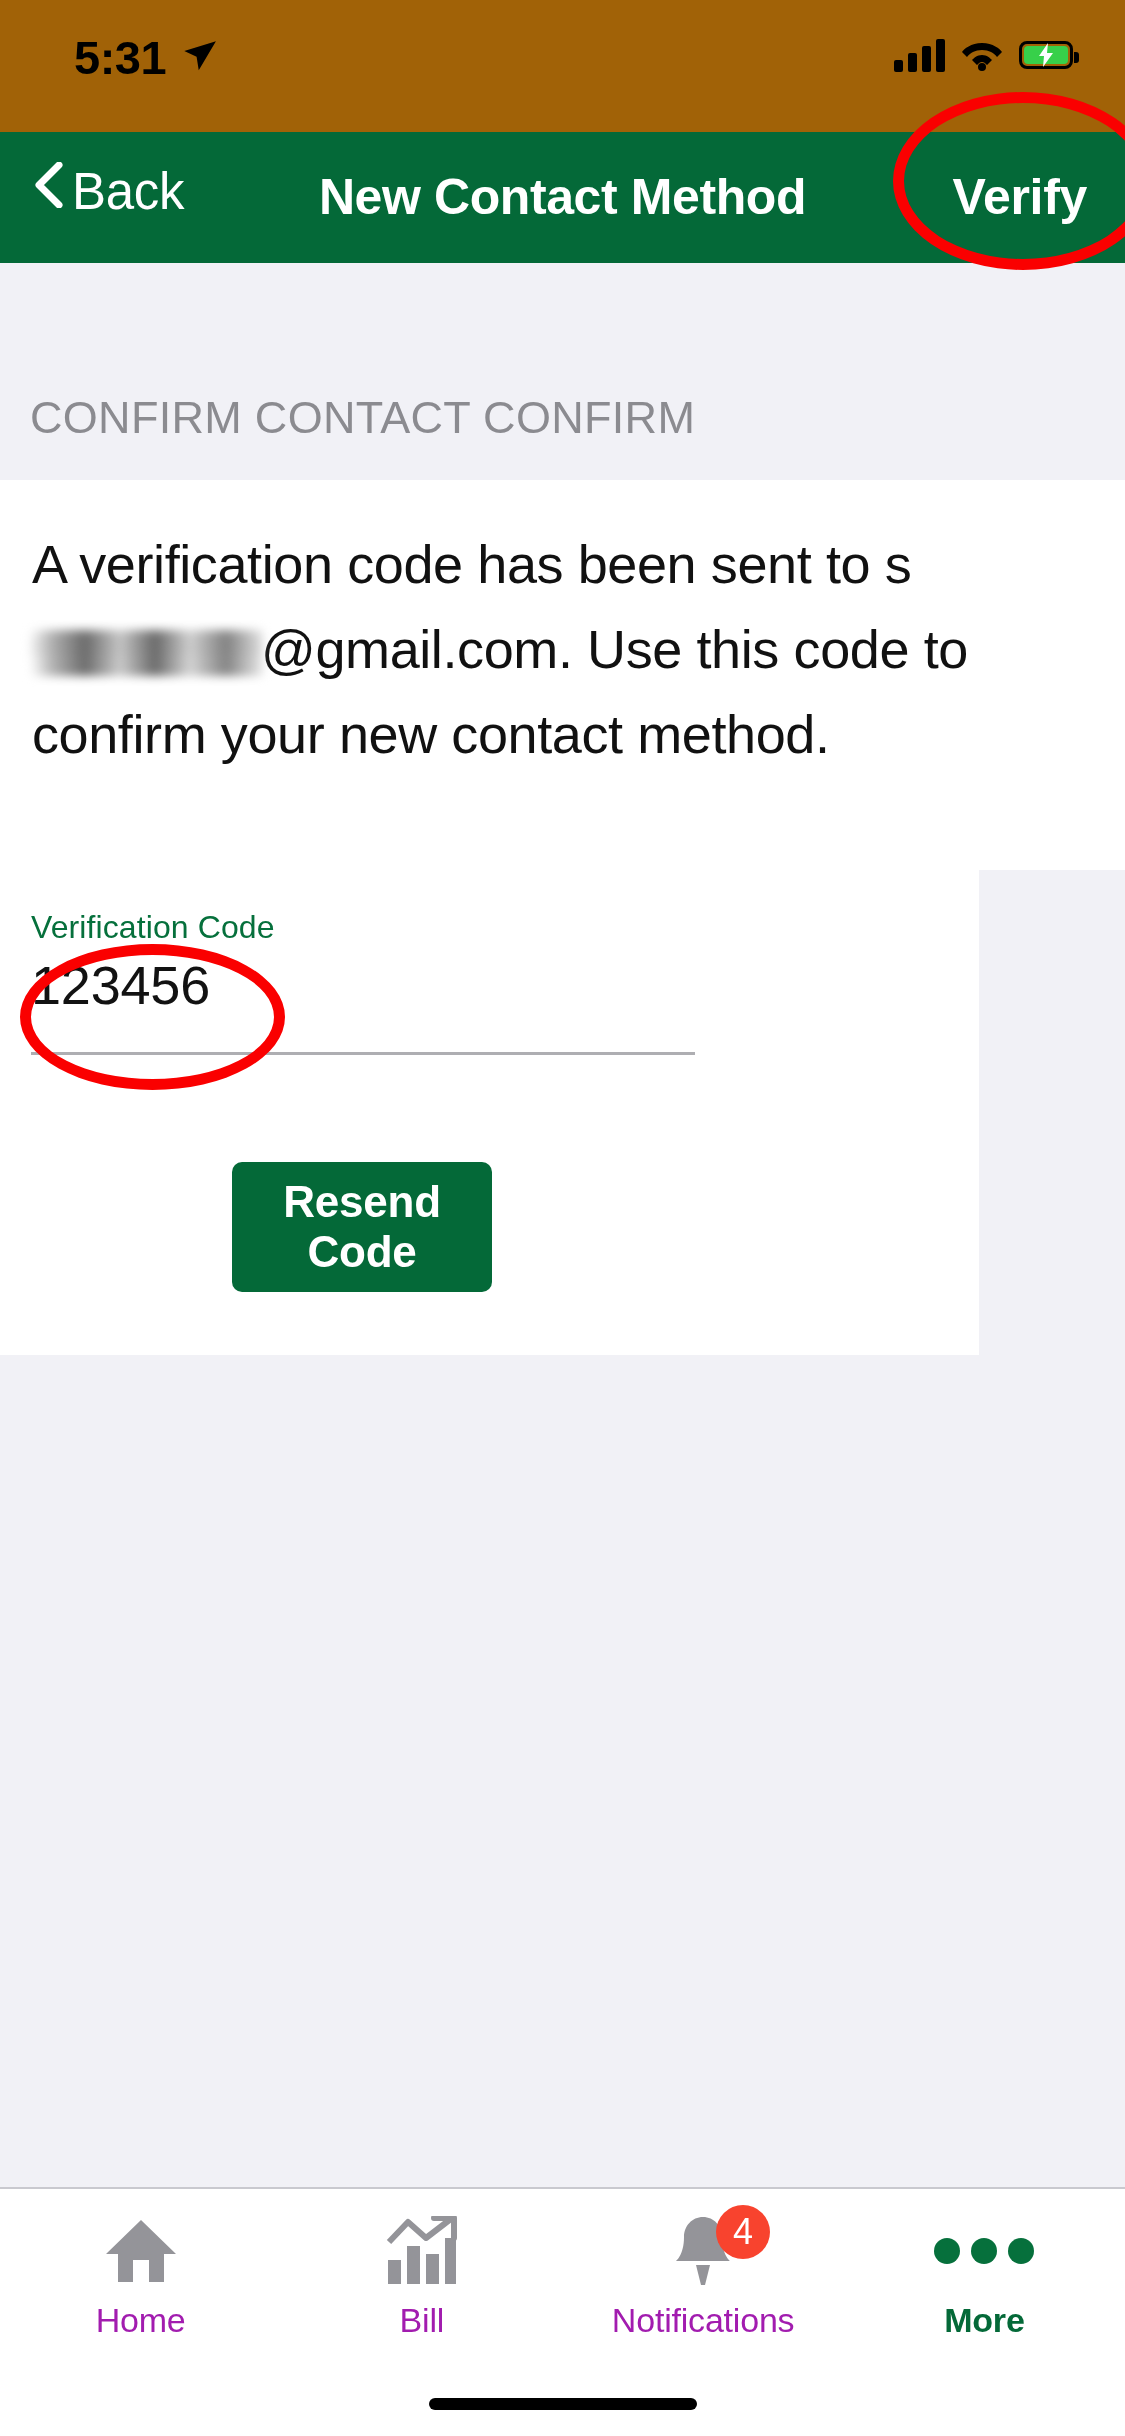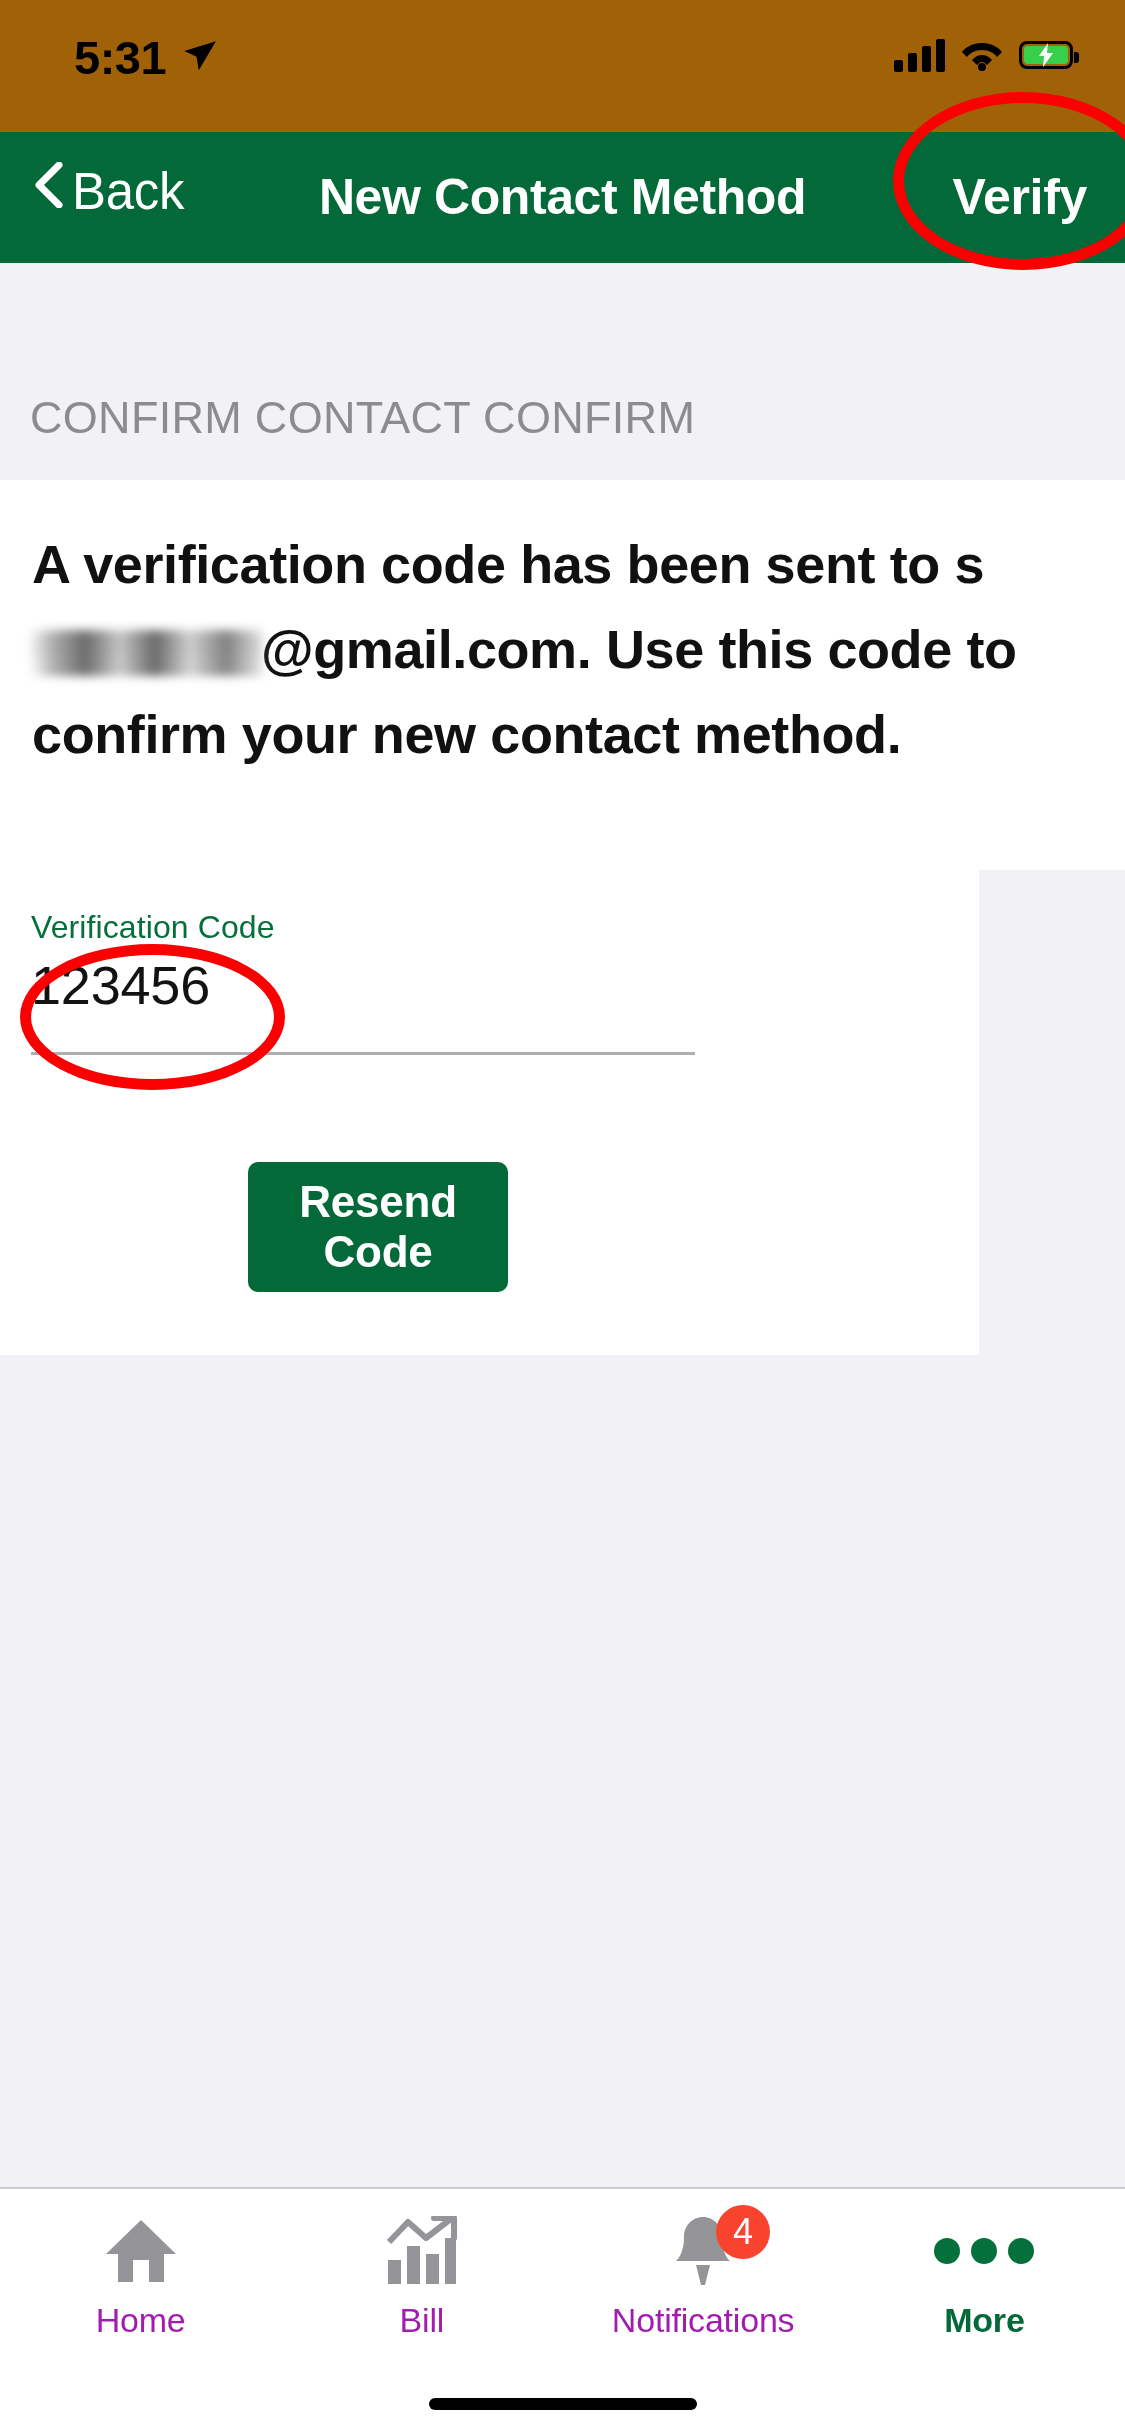--- a/index.html
+++ b/index.html
@@ -183,21 +183,20 @@
   }
   .body-copy {
     position: absolute;
     left: 32px;
     top: 42px;
     width: 1062px;
     font-size: 54px;
     line-height: 85px;
     color: #111111;
     letter-spacing: -0.4px;
-    font-weight: bold;
   }
   .blur-email {
     display: inline-block;
     width: 233px;
     height: 46px;
     vertical-align: -8px;
     margin: 0 -2px;
     border-radius: 3px;
     background:
       linear-gradient(90deg,
@@ -244,21 +243,21 @@
   .field-underline {
     position: absolute;
     left: 31px;
     top: 182px;
     width: 664px;
     height: 3px;
     background: #aeaeb2;
   }
   .resend-btn {
     position: absolute;
-    left: 248px;
+    left: 232px;
     top: 292px;
     width: 260px;
     height: 130px;
     background: #046938;
     border: none;
     border-radius: 10px;
     color: #ffffff;
     font-family: "Liberation Sans", sans-serif;
     font-size: 44px;
     font-weight: 700;

